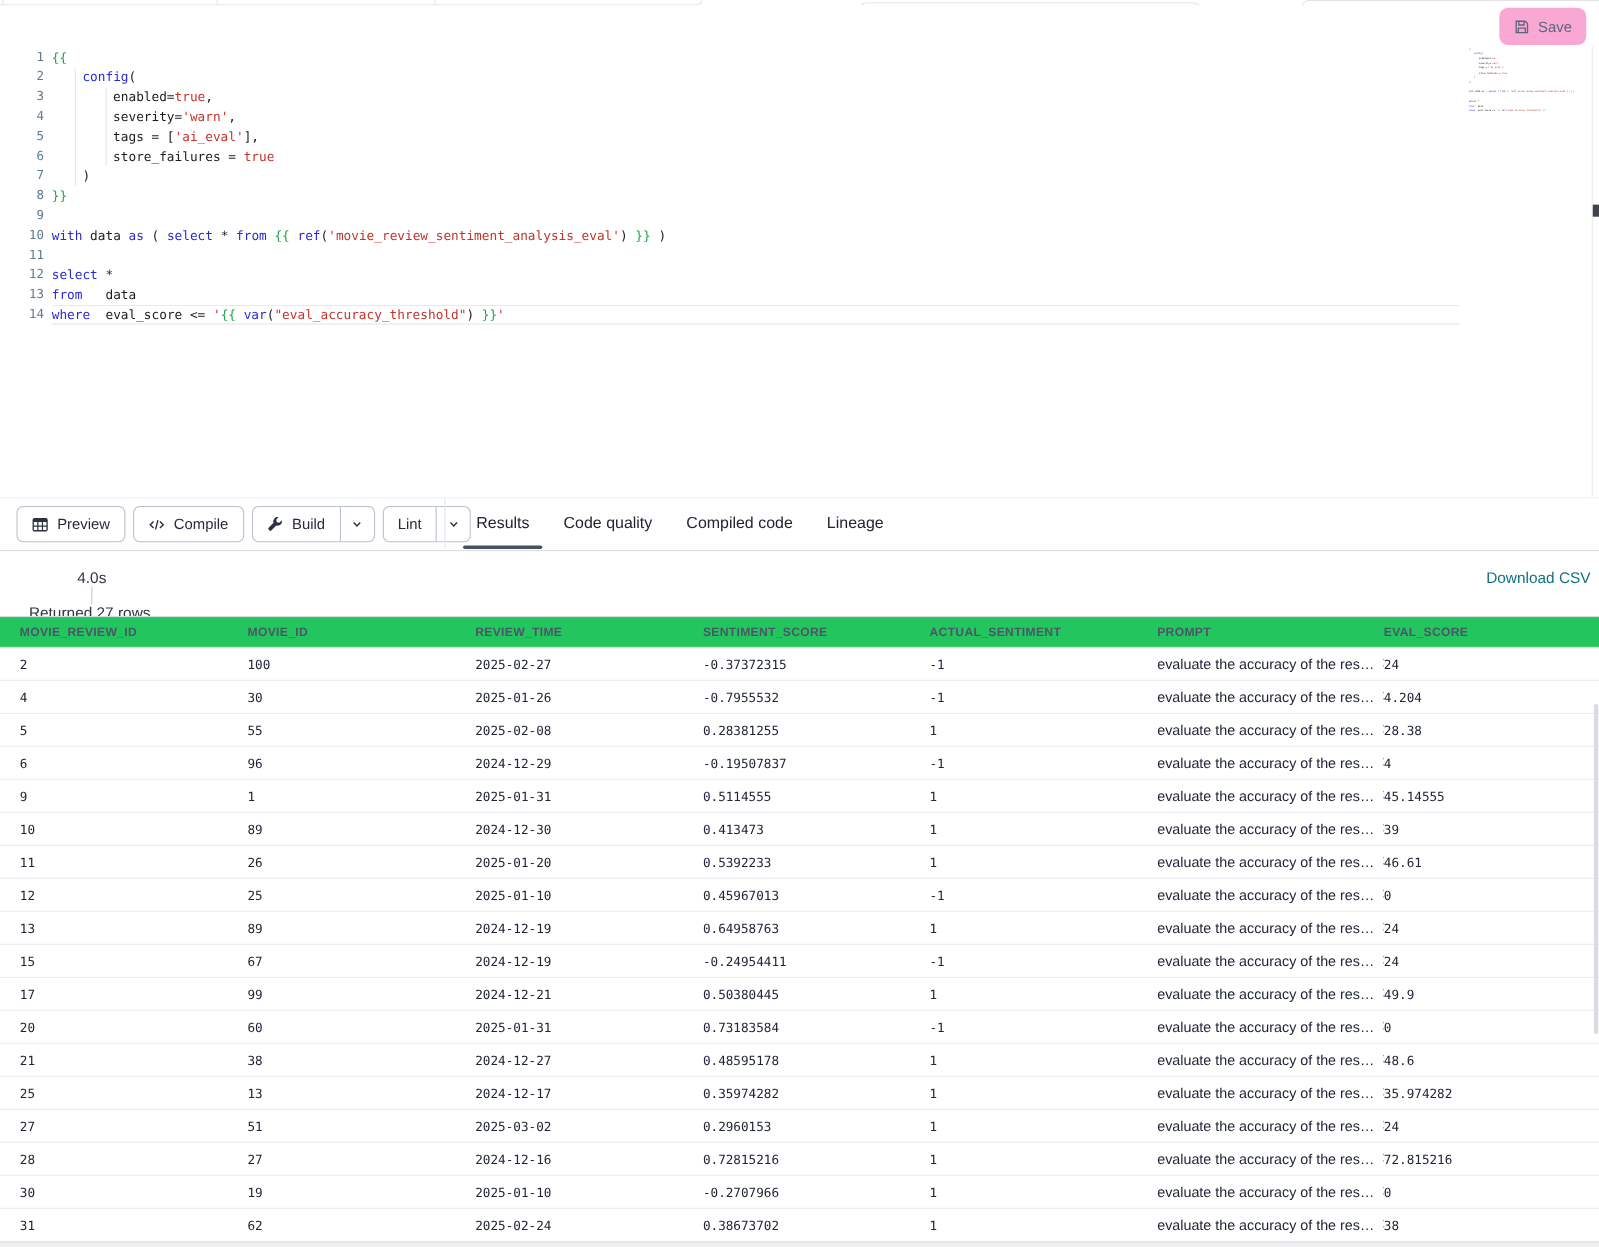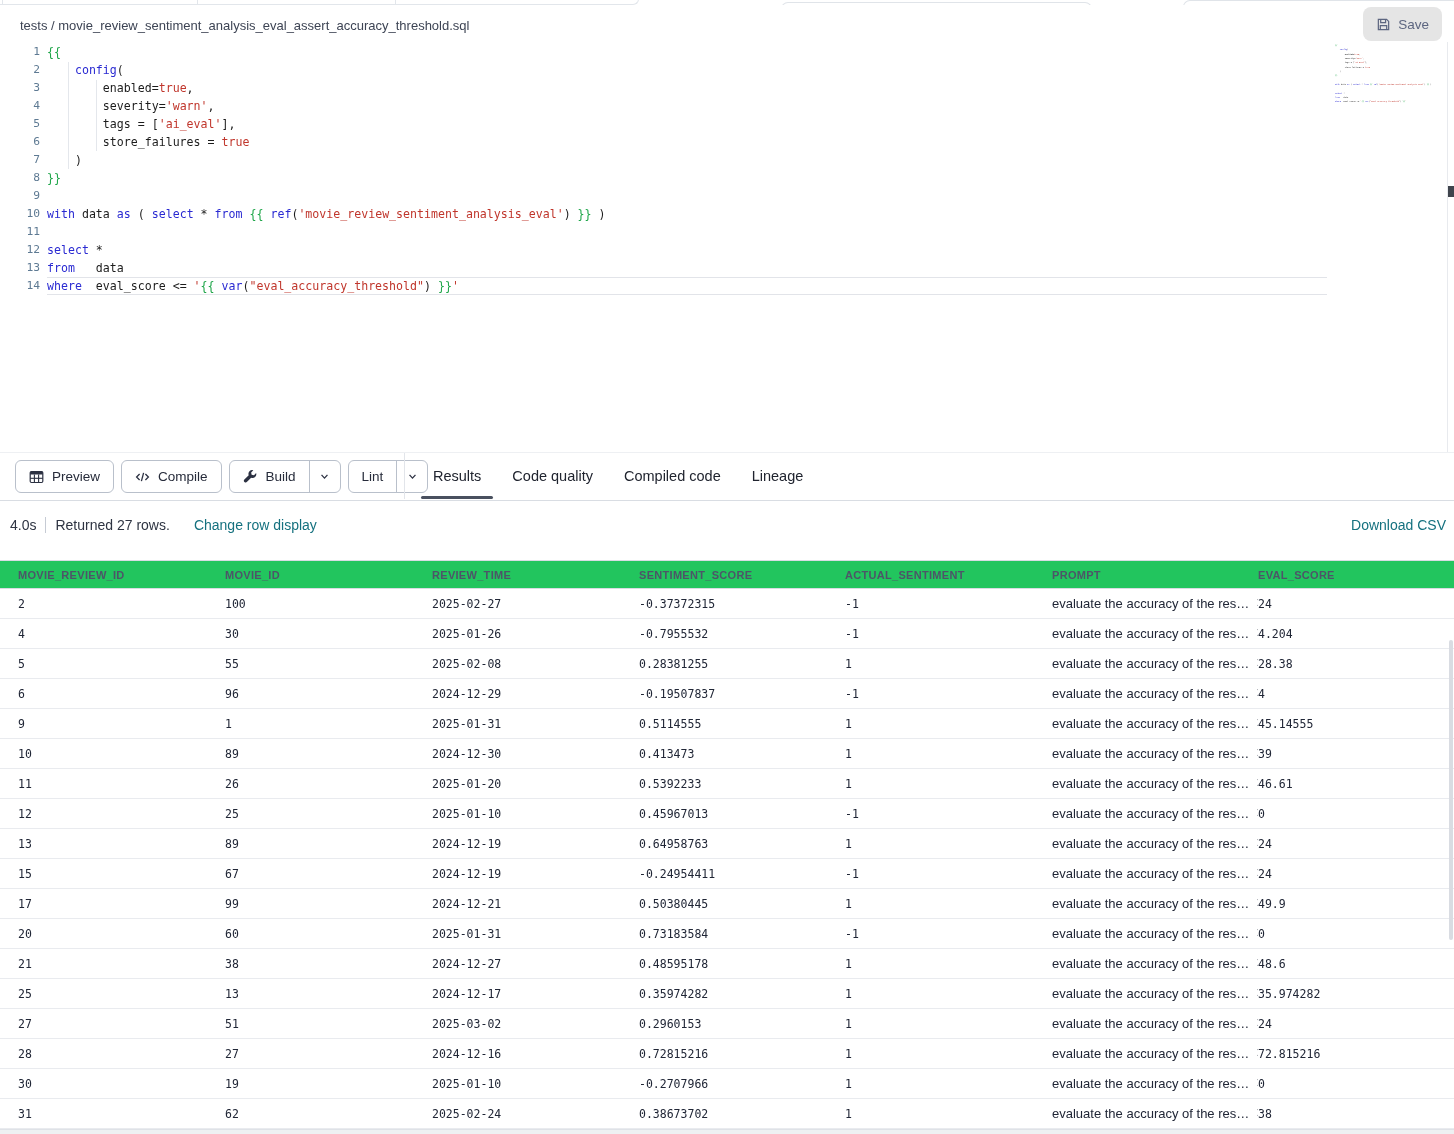--- a/index.html
+++ b/index.html
@@ -11,21 +11,21 @@
   .top-strip{position:absolute;left:0;top:0;width:1454px;height:5px;overflow:hidden;}
   .ts-hline{position:absolute;left:0;top:4px;width:630px;height:1px;background:#e2e6eb;}
   .ts-tick{position:absolute;top:0;width:1px;height:5px;background:#e2e6eb;}
   .ts-corner{position:absolute;left:629px;top:-1px;width:9px;height:5px;border-right:1px solid #e2e6eb;border-bottom:1px solid #e2e6eb;border-radius:0 0 6px 0;}
   .ts-ghost-a{position:absolute;left:781px;top:2px;width:309px;height:8px;border:1px solid #e0e4e9;border-bottom:none;border-radius:7px 7px 0 0;}
   .ts-ghost-b{position:absolute;left:1183px;top:0px;width:275px;height:8px;border-left:1px solid #e0e4e9;border-top:1px solid #e0e4e9;border-radius:7px 0 0 0;}
   
   .header-bar{position:absolute;left:0;top:5px;width:1454px;height:37px;}
   .breadcrumb{position:absolute;left:20px;top:13px;font-size:13px;color:#3d4454;}
   .save-btn{position:absolute;right:12px;top:2px;height:34px;min-width:72px;display:flex;align-items:center;gap:7px;
-    background:#e5e5e5;border:none;border-radius:8px;padding:0 13px;cursor:pointer;
+    background:#f9a8d4;border:none;border-radius:8px;padding:0 13px;cursor:pointer;
     font-family:"Liberation Sans",sans-serif;font-size:13.5px;color:#5d6680;}
   
   .editor{position:absolute;left:0;top:42px;width:1454px;height:412px;background:#fff;}
   .gutter{position:absolute;left:0;top:1px;width:40px;text-align:right;
     font-family:"DejaVu Sans Mono",monospace;font-size:11.3px;color:var(--line-number);}
   .line-num{height:18px;line-height:18px;}
   .code-area{position:absolute;left:47px;top:1px;width:1280px;}
   .code-line{height:18px;line-height:18px;white-space:pre;
     font-family:"DejaVu Sans Mono",monospace;font-size:11.6px;color:var(--code-plain);}
   .code-line.current{box-shadow:inset 0 1px 0 #e2e4e9, inset 0 -1px 0 #e2e4e9;}
@@ -50,21 +50,21 @@
   .btn-caret{display:flex;align-items:center;justify-content:center;width:30px;height:100%;
     border-left:1px solid #b9c0cb;cursor:pointer;}
   .bicon{display:flex;align-items:center;}
   .panel-divider{position:absolute;left:404px;top:0;width:1px;height:46px;background:#e2e5ea;}
   .tabs{position:absolute;left:421px;top:0;height:46px;display:flex;gap:7px;}
   .tab{position:relative;display:flex;align-items:center;padding:0 12px;font-size:14.5px;color:#20242f;cursor:pointer;}
   .tab.active::after{content:"";position:absolute;left:0;right:0;bottom:0;height:3px;border-radius:2px;
     background:var(--tab-underline);}
   
   .status{position:absolute;left:0;top:500px;width:1454px;height:60px;}
-  .status-left{position:absolute;left:10px;top:17px;display:flex;align-items:center;font-size:14px;color:#2e3442;}
+  .status-left{position:absolute;left:10px;top:17px;display:flex;align-items:center;font-size:14px;color:#2e3442;flex-direction:column;}
   .status-sep{width:1px;height:16px;background:#c6cbd4;margin:0 9px;}
   .link{color:var(--accent-teal);cursor:pointer;font-size:14px;}
   .crd-link{margin-left:24px;}
   .dl-link{position:absolute;right:8px;top:17px;}
   
   .rtable{position:absolute;left:0;top:560px;width:1454px;}
   .grid-row{display:grid;grid-template-columns:225px 207px 207px 206px 207px 206px 1fr;align-items:center;}
   .thead{height:29px;background:#22c55e;border-top:1px solid #d8dce2;border-bottom:1px solid #d8dce2;box-sizing:border-box;}
   .hcell{font-size:11px;font-weight:bold;color:#4d5568;letter-spacing:.3px;}
   .hcell:first-child{padding-left:18px;}
@@ -84,21 +84,20 @@
   <div class="ts-hline"></div>
   <div class="ts-tick" style="left:2px"></div>
   <div class="ts-tick" style="left:197px"></div>
   <div class="ts-tick" style="left:395px"></div>
   <div class="ts-corner"></div>
   <div class="ts-ghost-a"></div>
   <div class="ts-ghost-b"></div>
 </div>
 
 <div class="header-bar">
-  <div class="breadcrumb">tests / movie_review_sentiment_analysis_eval_assert_accuracy_threshold.sql</div>
   <button class="save-btn">
     <span class="bicon">
       <svg width="15" height="15" viewBox="0 0 16 16" fill="none" stroke="#5d6680" stroke-width="1.3">
         <path d="M2.5 2.5h8.8l2.2 2.2v8.8H2.5z"></path>
         <path d="M5 2.5v3.6h5.2V2.5"></path>
         <path d="M4.6 13.5V9.2h6.8v4.3"></path>
       </svg>
     </span>
     <span>Save</span>
   </button>

